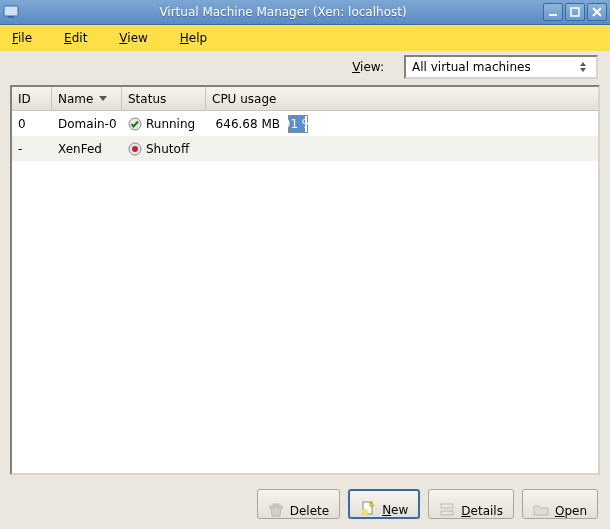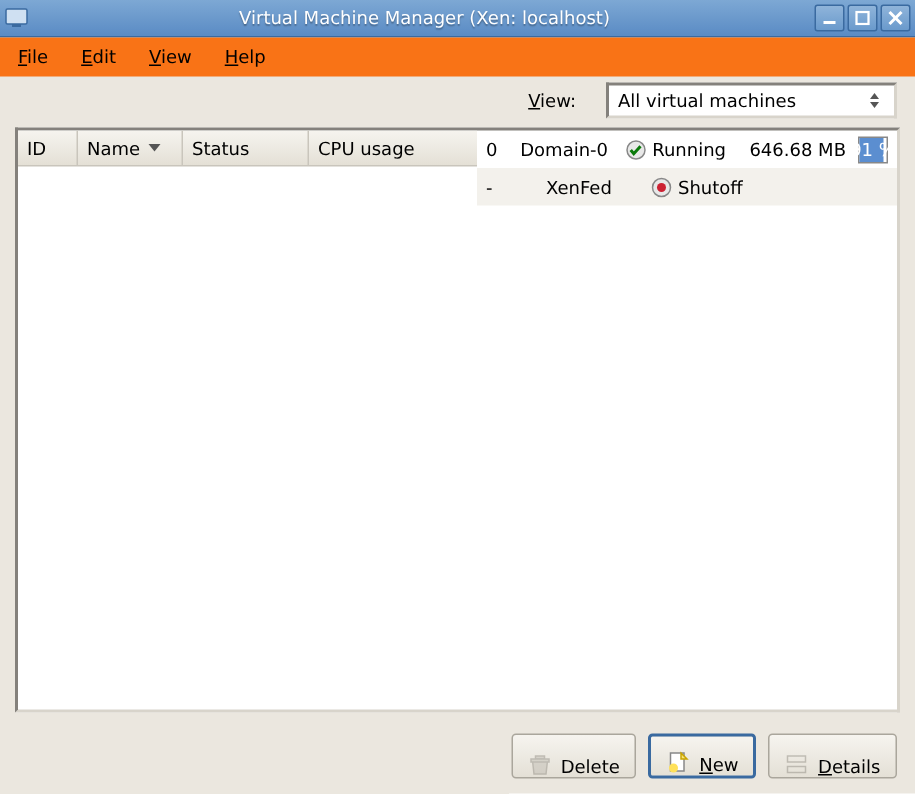--- a/index.html
+++ b/index.html
@@ -3,31 +3,31 @@
 <meta charset="utf-8">
 <style>
 *{box-sizing:border-box;margin:0;padding:0;font-family:"DejaVu Sans","Bitstream Vera Sans",sans-serif;font-size:12px;color:#000}
 body{background:#ebe7df;width:610px;height:529px;overflow:hidden;display:flex;flex-direction:column}
 .titlebar{height:25px;background:linear-gradient(to bottom,#7da8d4 0%,#5a8bc4 100%);display:flex;align-items:center;padding:0 3px;border-bottom:1px solid #3a6aa0}
 .title-icon{width:16px;height:16px;margin-right:4px;display:flex;align-items:center;justify-content:center}
 .title-text{flex:1;text-align:center;color:#fff;font-weight:normal;text-shadow:0 1px 1px rgba(0,0,0,.3)}
 .win-btns{display:flex;gap:2px}
 .win-btn{width:20px;height:18px;background:linear-gradient(to bottom,#8fb4da,#6a9acc);border:1px solid #3a6aa0;border-radius:2px;display:flex;align-items:center;justify-content:center;cursor:pointer}
 .win-btn svg{width:10px;height:10px}
-.menubar{height:26px;display:flex;align-items:center;padding:0 8px;gap:14px;background:#f97316}
+.menubar{height:26px;display:flex;align-items:center;padding:0 8px;gap:24px;background:#fde047}
 .menu-item{cursor:pointer;padding:2px 4px}
 .menu-item .u{text-decoration:underline}
 .viewbar{display:flex;justify-content:flex-end;align-items:center;padding:4px 12px 6px;gap:20px}
 .viewbar-label .u{text-decoration:underline}
 .combo{width:194px;height:24px;border:2px inset #d8d4cb;background:#fff;display:flex;align-items:center;padding:0 6px;position:relative;cursor:pointer}
 .combo-spin{position:absolute;right:4px;top:2px;bottom:2px;width:12px;display:flex;flex-direction:column;justify-content:center;gap:2px}
 .combo-spin div{width:0;height:0;border-left:3px solid transparent;border-right:3px solid transparent}
 .combo-spin .up{border-bottom:4px solid #555}
 .combo-spin .down{border-top:4px solid #555}
-.table-wrap{flex:1;margin:0 10px 8px;border:2px inset #d8d4cb;background:#fff;display:flex;flex-direction:row;overflow:hidden}
+.table-wrap{flex:1;margin:0 10px 8px;border:2px inset #d8d4cb;background:#fff;display:flex;flex-direction:column;overflow:hidden}
 .thead{display:flex;height:24px;background:linear-gradient(to bottom,#f6f4ef,#e4e0d6);border-bottom:1px solid #c9c5bc}
 .th{border-right:1px solid #c9c5bc;padding:4px 6px;display:flex;align-items:center;gap:4px;cursor:pointer;white-space:nowrap}
 .th:last-child{border-right:none;flex:1}
 .sort-arrow{width:0;height:0;border-left:4px solid transparent;border-right:4px solid transparent;border-top:5px solid #555;margin-left:2px}
 .tbody{flex:1;overflow:auto}
 .tr{display:flex;height:25px;align-items:center}
 .tr.odd{background:#f3f1ec}
 .td{padding:4px 6px;display:flex;align-items:center;gap:4px;white-space:nowrap}
 .col-id{width:40px}
 .col-name{width:70px}
@@ -165,13 +165,19 @@
       </svg>
     <span><span class="u">N</span><span>ew</span></span>
   </div>
   <div class="btn disabled">
     <svg class="btn-icon" viewBox="0 0 16 16">
         <rect x="2" y="2" width="12" height="4" fill="none" stroke="#8a867d"></rect>
         <rect x="2" y="9" width="12" height="4" fill="none" stroke="#8a867d"></rect>
       </svg>
     <span><span class="u">D</span><span>etails</span></span>
   </div>
+  <div class="btn disabled">
+    <svg class="btn-icon" viewBox="0 0 16 16">
+        <path d="M1 4h5l1 2h8v7H1z" fill="#d8d4cb" stroke="#8a867d"></path>
+      </svg>
+    <span><span class="u">O</span><span>pen</span></span>
+  </div>
 </div>
 
 </body></html>

